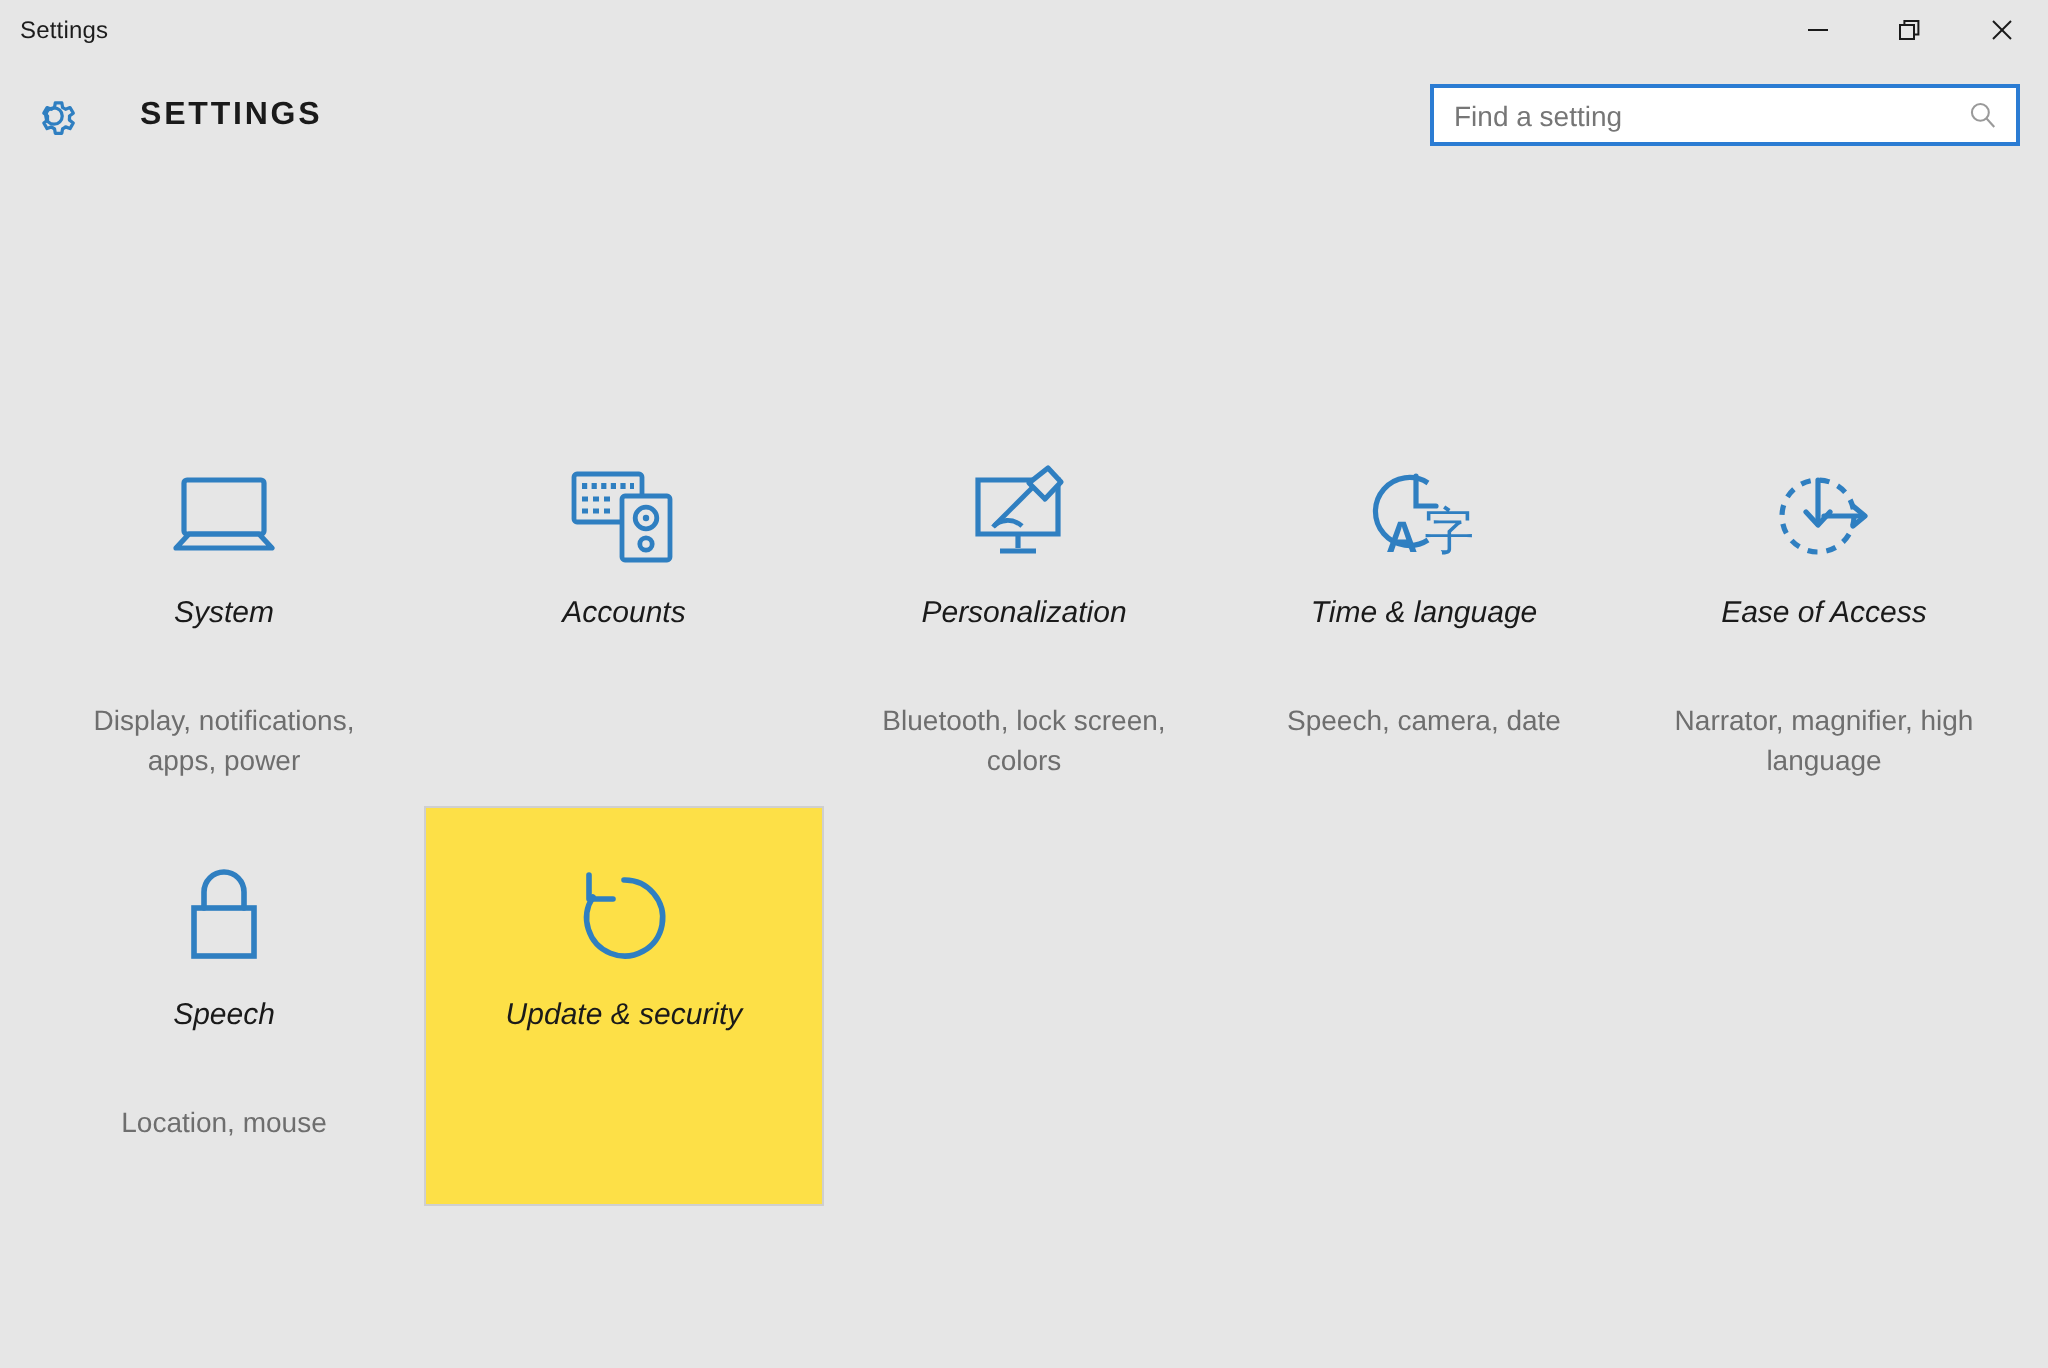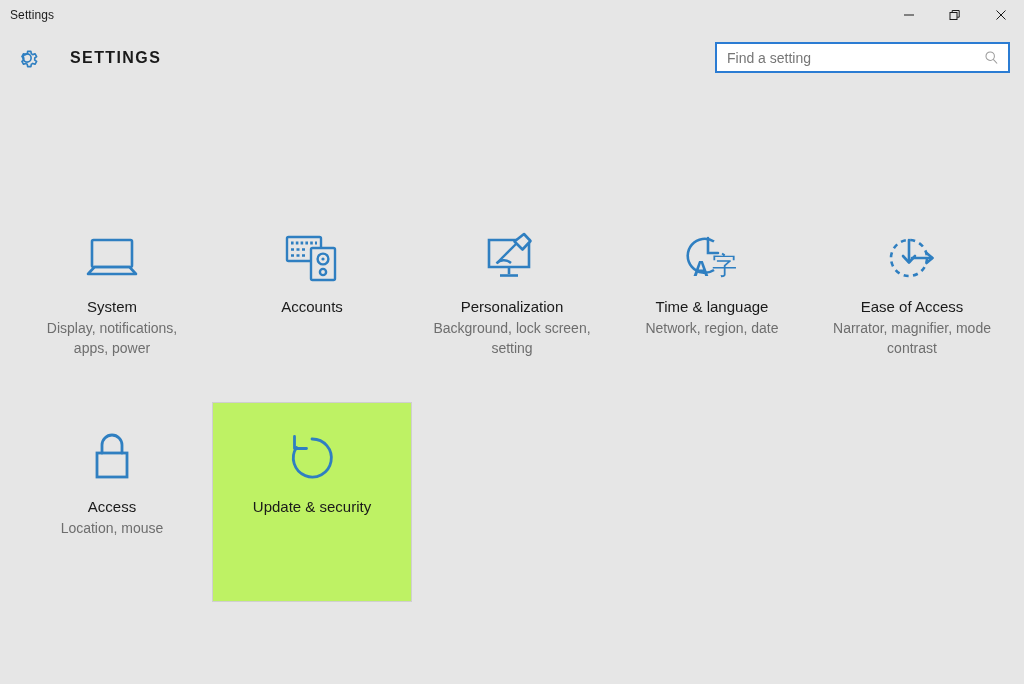--- a/index.html
+++ b/index.html
@@ -150,43 +150,45 @@
     display: flex;
     flex-direction: column;
     align-items: center;
     border: 1px solid transparent;
     cursor: default;
     text-align: center;
   }
 
   .tile.selected {
     border: 1px solid #cfcfcf;
-    background: #bef264;
+    background: #fde047;
   }
 
   .tile-icon {
     height: 66px;
     display: flex;
     align-items: center;
     justify-content: center;
     margin-bottom: 6px;
   }
 
   .tile-title {
     font-size: 15px;
     color: #1a1a1a;
     line-height: 20px;
     margin-bottom: 1px;
+    font-style: italic;
   }
 
   .tile-sub {
     font-size: 14px;
     color: #6e6e6e;
     line-height: 20px;
     max-width: 165px;
+    margin-top: 32px;
   }
 </style>
 </head>
 <body>
 
 <div class="window">
 
   <div class="titlebar">
     <span class="titlebar-text">Settings</span>
 
@@ -267,59 +269,59 @@
           <svg width="58" height="52" viewBox="0 0 58 52" fill="none" stroke="#2f7fc1" stroke-width="2.6">
             <path d="M6 8 H46 V35 H6 Z"></path>
             <line x1="26" y1="35" x2="26" y2="42"></line>
             <line x1="17" y1="43.5" x2="35" y2="43.5"></line>
             <path d="M14 31 L34 11" stroke-width="2.4"></path>
             <path d="M31.5 9.5 L41 2 L47.5 9 L39.5 17.5 Z" fill="#e6e6e6" stroke-linejoin="round"></path>
             <path d="M13.5 31.5 C17 27.5 23.5 27 28 31" stroke-width="2.4"></path>
           </svg>
         </div>
         <div class="tile-title">Personalization</div>
-        <div class="tile-sub">Background, lock screen, setting</div>
+        <div class="tile-sub">Bluetooth, lock screen, colors</div>
       </div>
 
 
       <div class="tile">
         <div class="tile-icon">
           <svg width="58" height="54" viewBox="0 0 58 54" fill="none" stroke="#2f7fc1" stroke-width="2.6">
             <path d="M31 10.5 A17 17 0 1 0 31 39"></path>
             <polyline points="25,7 25,22 35,22" fill="none" stroke-linecap="round"></polyline>
             <text x="10" y="45" font-family="Liberation Sans, sans-serif" font-size="22" font-weight="bold" fill="#2f7fc1" stroke="none">A</text>
             <text x="29" y="43" font-family="DejaVu Sans, sans-serif" font-size="25" fill="#2f7fc1" stroke="none">字</text>
           </svg>
         </div>
         <div class="tile-title">Time &amp; language</div>
-        <div class="tile-sub">Network, region, date</div>
+        <div class="tile-sub">Speech, camera, date</div>
       </div>
 
       <div class="tile">
         <div class="tile-icon">
           <svg width="56" height="52" viewBox="0 0 56 52" fill="none" stroke="#2f7fc1" stroke-width="2.6">
             <circle cx="25" cy="26" r="18" stroke-dasharray="5 4.5"></circle>
             <line x1="25" y1="8" x2="25" y2="30" stroke-linecap="round"></line>
             <polyline points="19,24 25,30.5 31,24" stroke-linecap="round" stroke-linejoin="round"></polyline>
             <line x1="28" y1="26" x2="48" y2="26" stroke-linecap="round"></line>
             <polyline points="42.5,21 48.5,26 42.5,31" stroke-linecap="round" stroke-linejoin="round"></polyline>
           </svg>
         </div>
         <div class="tile-title">Ease of Access</div>
-        <div class="tile-sub">Narrator, magnifier, mode contrast</div>
+        <div class="tile-sub">Narrator, magnifier, high language</div>
       </div>
 
       <div class="tile">
         <div class="tile-icon">
           <svg width="46" height="54" viewBox="0 0 46 54" fill="none" stroke="#2f7fc1" stroke-width="2.8">
             <path d="M13 22 V14 A10 10 0 0 1 33 14 V22" stroke-linecap="round"></path>
             <rect x="8" y="22" width="30" height="24"></rect>
           </svg>
         </div>
-        <div class="tile-title">Access</div>
+        <div class="tile-title">Speech</div>
         <div class="tile-sub">Location, mouse</div>
       </div>
 
       <div class="tile selected">
         <div class="tile-icon">
           <svg width="54" height="52" viewBox="0 0 54 52" fill="none" stroke="#2f7fc1" stroke-width="2.8">
             <path d="M11.5 15.5 A19 19 0 1 0 27 7" stroke-linecap="round"></path>
             <polyline points="9.5,4.5 9.5,16.5 21.5,16.5" stroke-linecap="round" stroke-linejoin="round"></polyline>
           </svg>
         </div>

